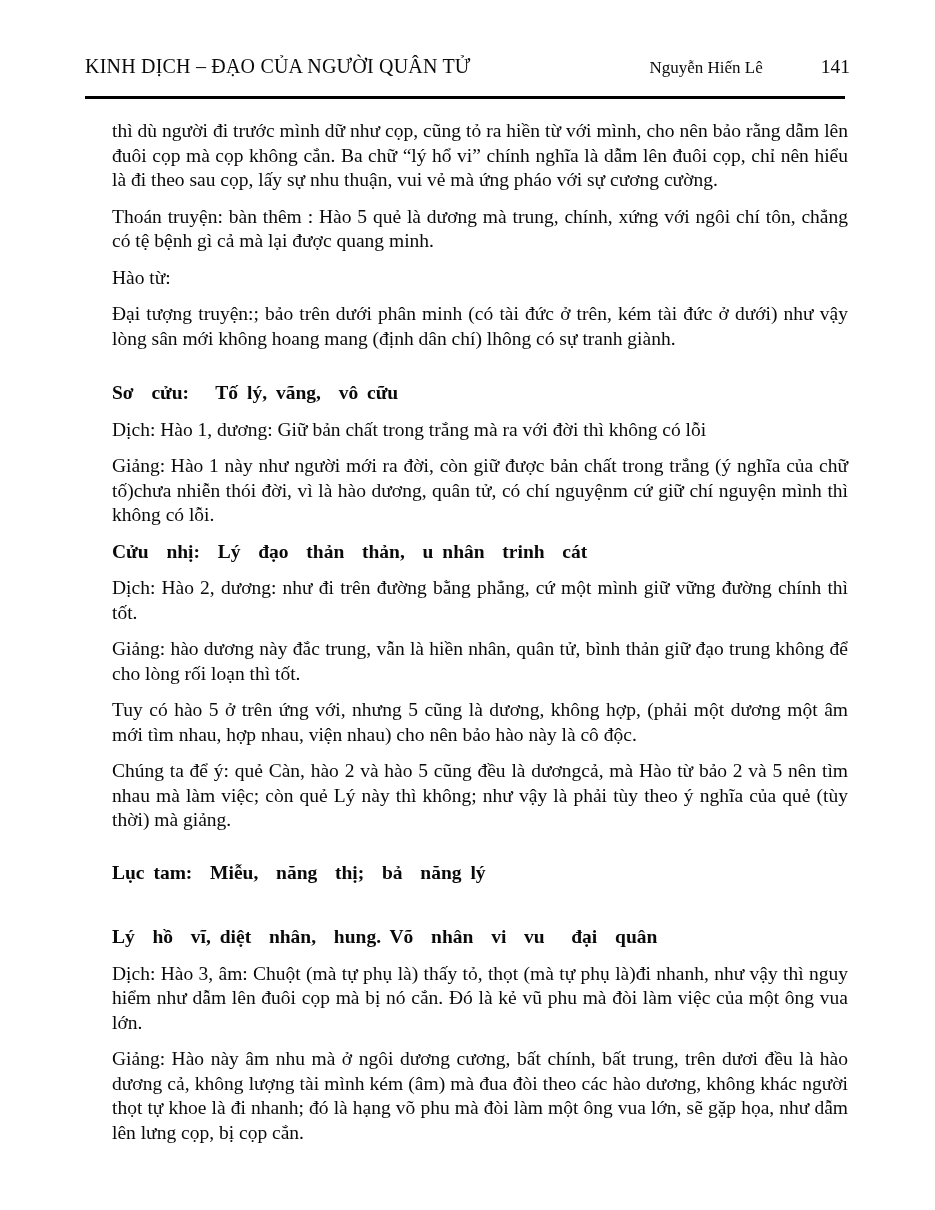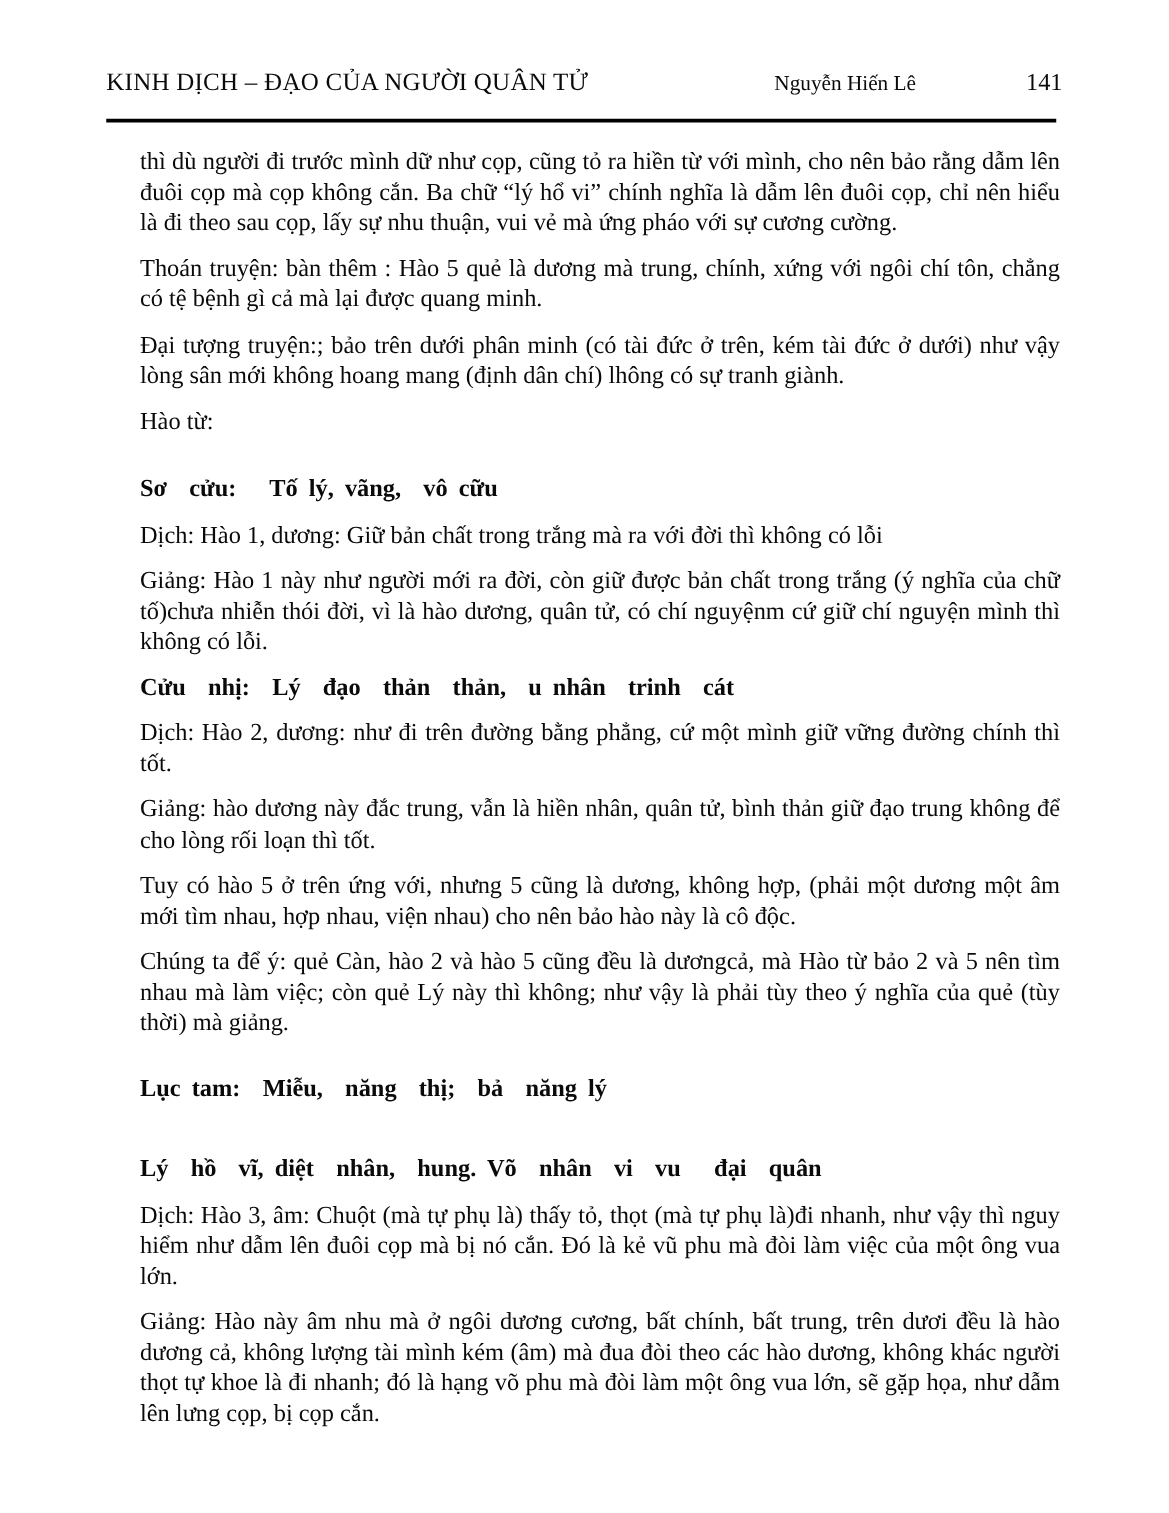--- a/index.html
+++ b/index.html
@@ -29,21 +29,21 @@
     white-space: nowrap;
   }
   .header .title {
     flex: 1;
     letter-spacing: 0.2px;
   }
   .header .author {
     font-size: 17px;
   }
   .header .pagenum {
-    margin-left: 88px;
+    margin-left: 58px;
     font-size: 19.5px;
   }
   .rule {
     border: none;
     border-top: 3px solid #000000;
     margin: 17px 90px 0 85px;
   }
   .content {
     padding: 0 87px 0 112px;
     font-size: 19.5px;
@@ -76,22 +76,22 @@
     <span class="title">KINH DỊCH – ĐẠO CỦA NGƯỜI QUÂN TỬ</span>
     <span class="author">Nguyễn Hiến Lê</span>
     <span class="pagenum">141</span>
   </div>
 
   <hr class="rule">
 
   <div class="content">
     <p class="first">thì dù người đi trước mình dữ như cọp, cũng tỏ ra hiền từ với mình, cho nên bảo rằng dẫm lên đuôi cọp mà cọp  không cắn. Ba chữ “lý hổ vi” chính nghĩa là dẫm lên đuôi cọp, chỉ nên hiểu là đi theo sau cọp, lấy sự nhu thuận, vui vẻ mà ứng pháo với sự cương cường.</p>
     <p>Thoán truyện: bàn thêm : Hào 5 quẻ là dương mà trung, chính, xứng với ngôi chí tôn, chẳng có tệ bệnh gì cả mà lại được quang minh.</p>
+    <p>Hào từ:</p>
     <p>Đại tượng truyện:; bảo trên dưới phân minh (có tài đức ở trên, kém tài đức ở dưới) như vậy lòng sân mới không hoang mang (định dân chí) lhông có sự tranh giành.</p>
-    <p>Hào từ:</p>
     <p class="spread g30">Sơ  cửu:   Tố lý, vãng,  vô cữu</p>
     <p>Dịch: Hào 1, dương: Giữ bản chất trong trắng mà ra với đời thì không có lỗi</p>
     <p>Giảng: Hào 1 này như người mới ra đời, còn giữ được bản chất trong trắng (ý nghĩa của chữ tố)chưa nhiễn thói đời, vì là hào dương, quân tử, có chí nguyệnm cứ giữ chí nguyện mình thì không có lỗi.</p>
     <p class="spread g36">Cửu  nhị:  Lý  đạo  thản  thản,  u nhân  trinh  cát</p>
     <p>Dịch: Hào 2, dương: như đi trên đường bằng phẳng, cứ một mình giữ vững đường chính thì tốt.</p>
     <p>Giảng: hào dương này đắc trung, vẫn là hiền nhân, quân tử, bình thản giữ đạo trung không để cho lòng rối loạn thì tốt.</p>
     <p>Tuy có hào 5 ở trên ứng với, nhưng 5 cũng là dương, không hợp, (phải một dương một âm mới tìm nhau, hợp nhau, viện nhau) cho nên bảo hào này là cô độc.</p>
     <p>Chúng ta để ý: quẻ Càn, hào 2 và hào 5 cũng đều là dươngcả, mà Hào từ bảo 2 và 5 nên tìm nhau mà làm việc; còn quẻ Lý này thì không; như vậy là phải tùy theo ý nghĩa của quẻ (tùy thời) mà giảng.</p>
     <p class="spread g28">Lục tam:  Miễu,  năng  thị;  bả  năng lý</p>
     <p class="spread g40">Lý  hồ  vĩ, diệt  nhân,  hung. Võ  nhân  vi  vu   đại  quân</p>

